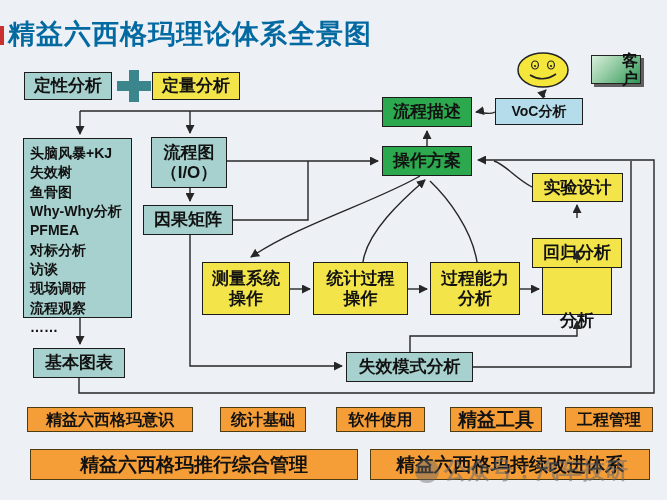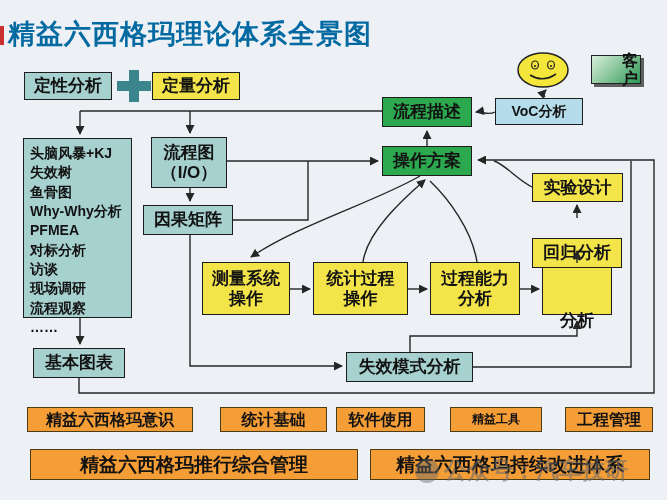--- a/index.html
+++ b/index.html
@@ -121,27 +121,27 @@
   <div class="node teal" style="left:346px;top:352px;width:127px;height:30px;">
     <span>失效模式分析</span>
   </div>
   <div class="node teal" style="left:33px;top:348px;width:92px;height:30px;">
     <span>基本图表</span>
   </div>
 
   <div class="node orange" style="left:27px;top:407px;width:166px;height:25px;font-size:16px;justify-content:center;">
     <span>精益六西格玛意识</span>
   </div>
-  <div class="node orange" style="left:220px;top:407px;width:107px;height:25px;font-size:16px;">
+  <div class="node orange" style="left:220px;top:407px;width:86px;height:25px;font-size:16px;">
     <span>统计基础</span>
   </div>
   <div class="node orange" style="left:336px;top:407px;width:89px;height:25px;font-size:16px;">
     <span>软件使用</span>
   </div>
-  <div class="node orange" style="left:450px;top:407px;width:92px;height:25px;font-size:12px;">
+  <div class="node orange" style="left:450px;top:407px;width:92px;height:25px;font-size:19px;">
     <span>精益工具</span>
   </div>
   <div class="node orange" style="left:565px;top:407px;width:88px;height:25px;font-size:16px;">
     <span>工程管理</span>
   </div>
   <div class="node orange" style="left:30px;top:449px;width:328px;height:31px;font-size:19px;">
     <span>精益六西格玛推行综合管理</span>
   </div>
   <div class="node orange" style="left:370px;top:449px;width:280px;height:31px;font-size:19px;">
     <span>精益六西格玛持续改进体系</span>

